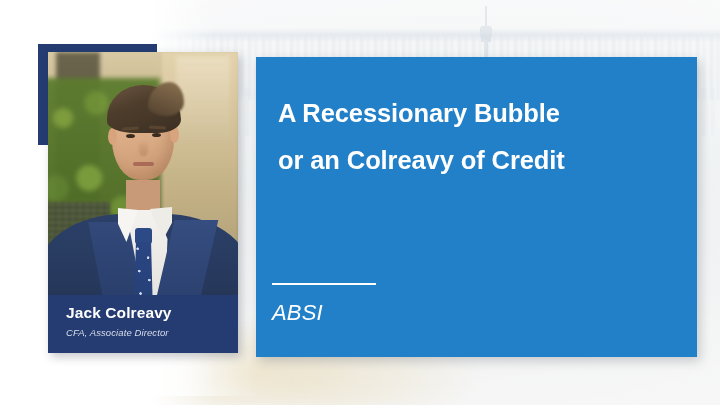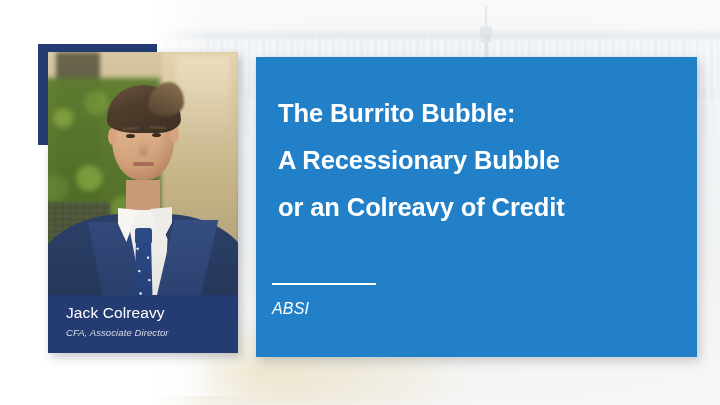--- a/index.html
+++ b/index.html
@@ -364,21 +364,21 @@
     position: absolute;
     left: 0; bottom: 0;
     width: 190px; height: 58px;
     background: #243c72;
   }
   .name-plate .person-name {
     position: absolute;
     left: 18px; top: 9px;
     color: #ffffff;
     font-size: 15.5px;
-    font-weight: 400;
+    font-weight: 700;
     letter-spacing: .1px;
     white-space: nowrap;
   }
   .name-plate .person-role {
     position: absolute;
     left: 18px; top: 32px;
     color: #d8dde9;
     font-size: 9.5px;
     font-style: italic;
     font-weight: 400;
@@ -410,21 +410,21 @@
   .panel-divider {
     position: absolute;
     left: 16px; top: 226px;
     width: 104px; height: 2px;
     background: #ffffff;
   }
   .panel-source {
     position: absolute;
     left: 16px; top: 243px;
     color: #ffffff;
-    font-size: 16px;
+    font-size: 22px;
     font-style: italic;
     font-weight: 400;
     letter-spacing: .2px;
     white-space: nowrap;
   }
 </style>
 </head>
 <body>
 
 <div class="slide">
@@ -482,21 +482,20 @@
     </div>
 
     <div class="name-plate">
       <div class="person-name">Jack Colreavy</div>
       <div class="person-role">CFA, Associate Director</div>
     </div>
   </div>
 
   <div class="title-panel">
     <div class="title-block">
-      <div class="title-line">The Burrito Bubble:</div>
       <div class="title-line">A Recessionary Bubble</div>
       <div class="title-line">or an Colreavy of Credit</div>
     </div>
     <div class="panel-divider"></div>
     <div class="panel-source">ABSI</div>
   </div>
 
 </div>
 
 </body></html>

